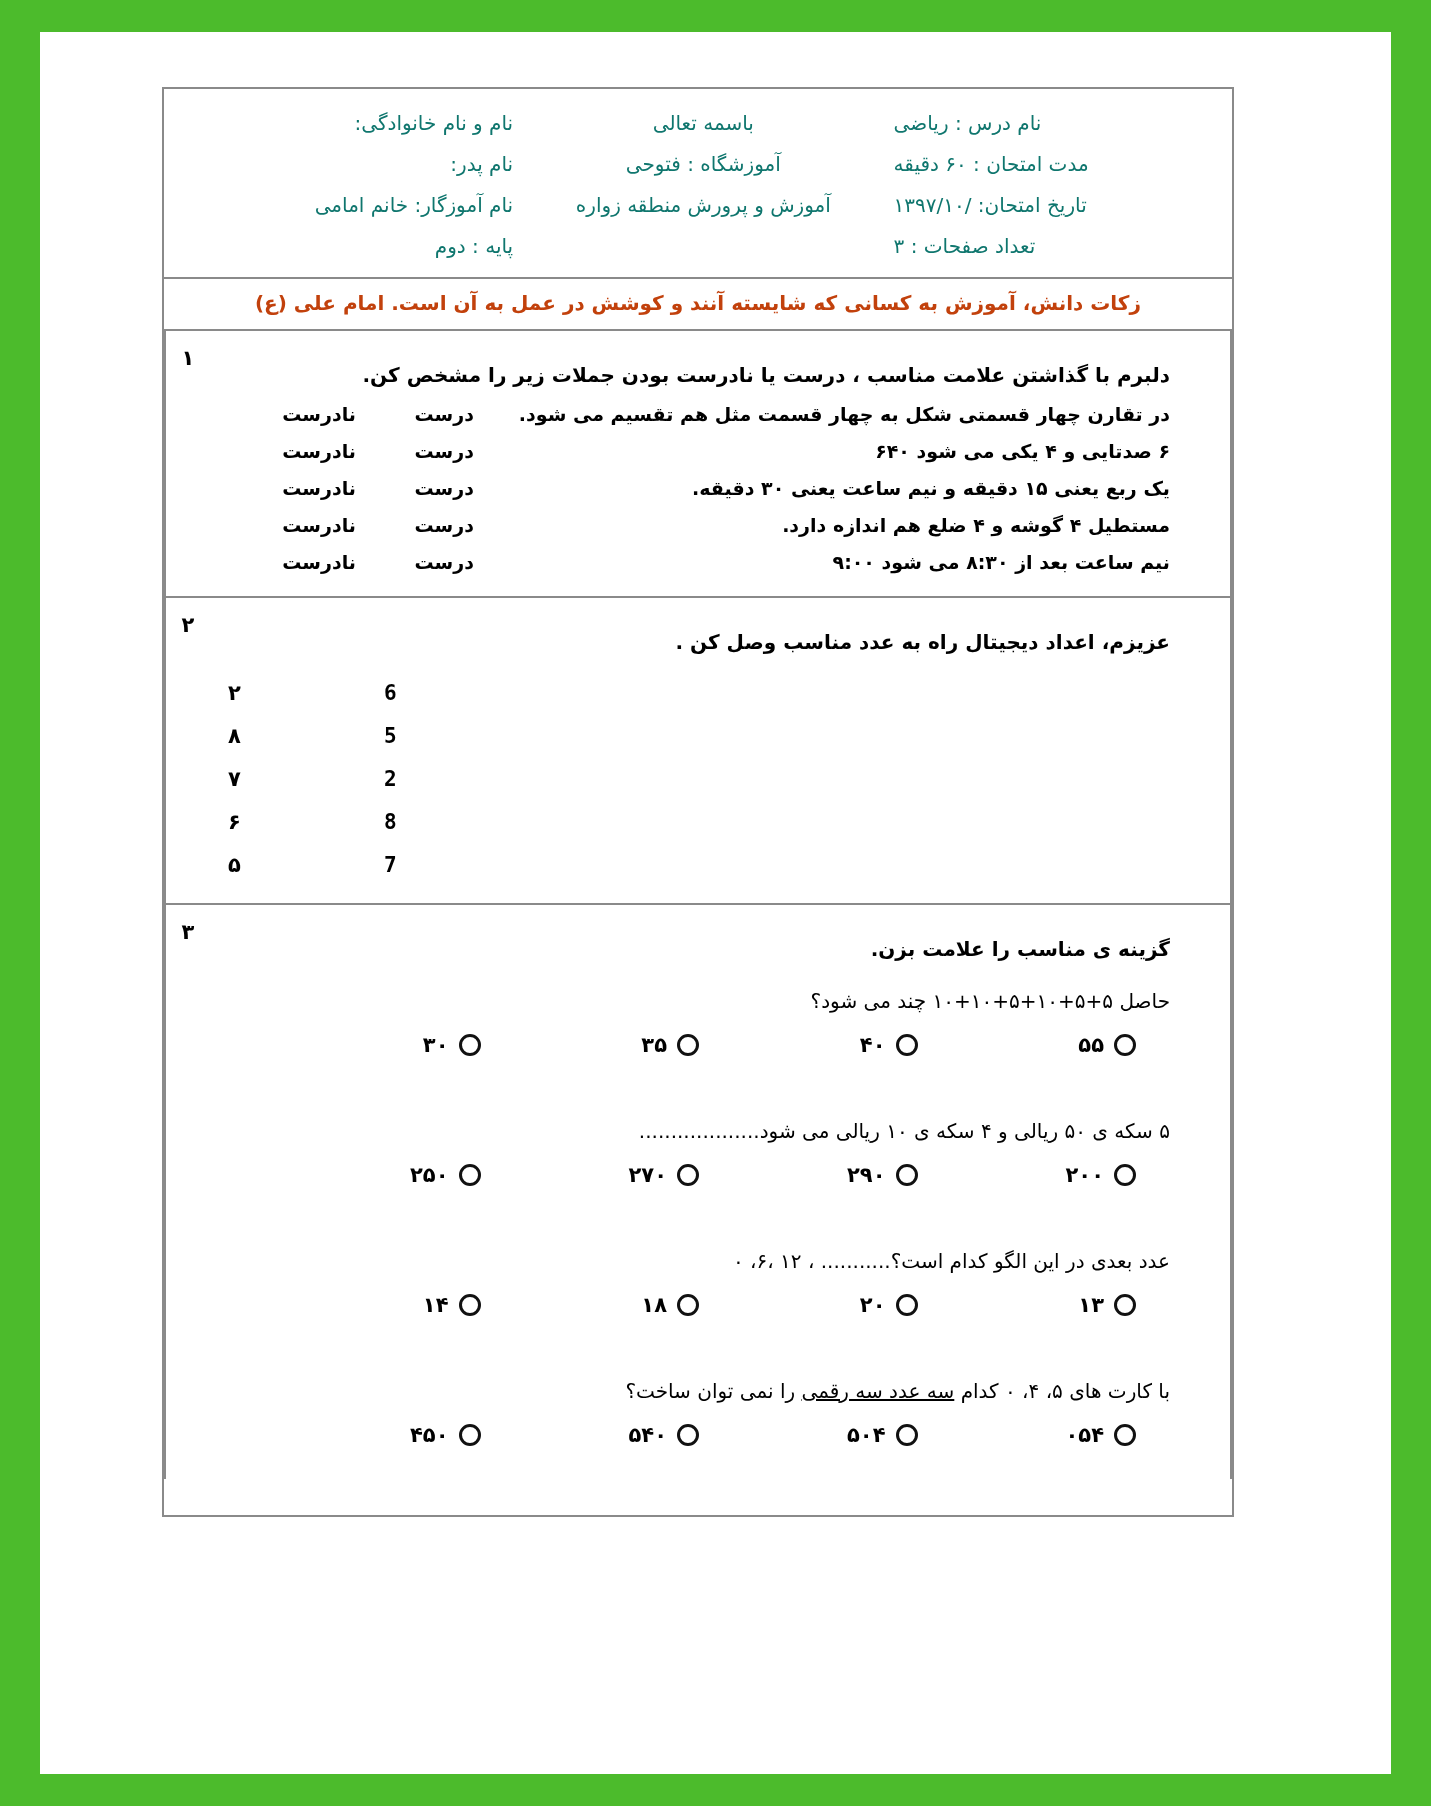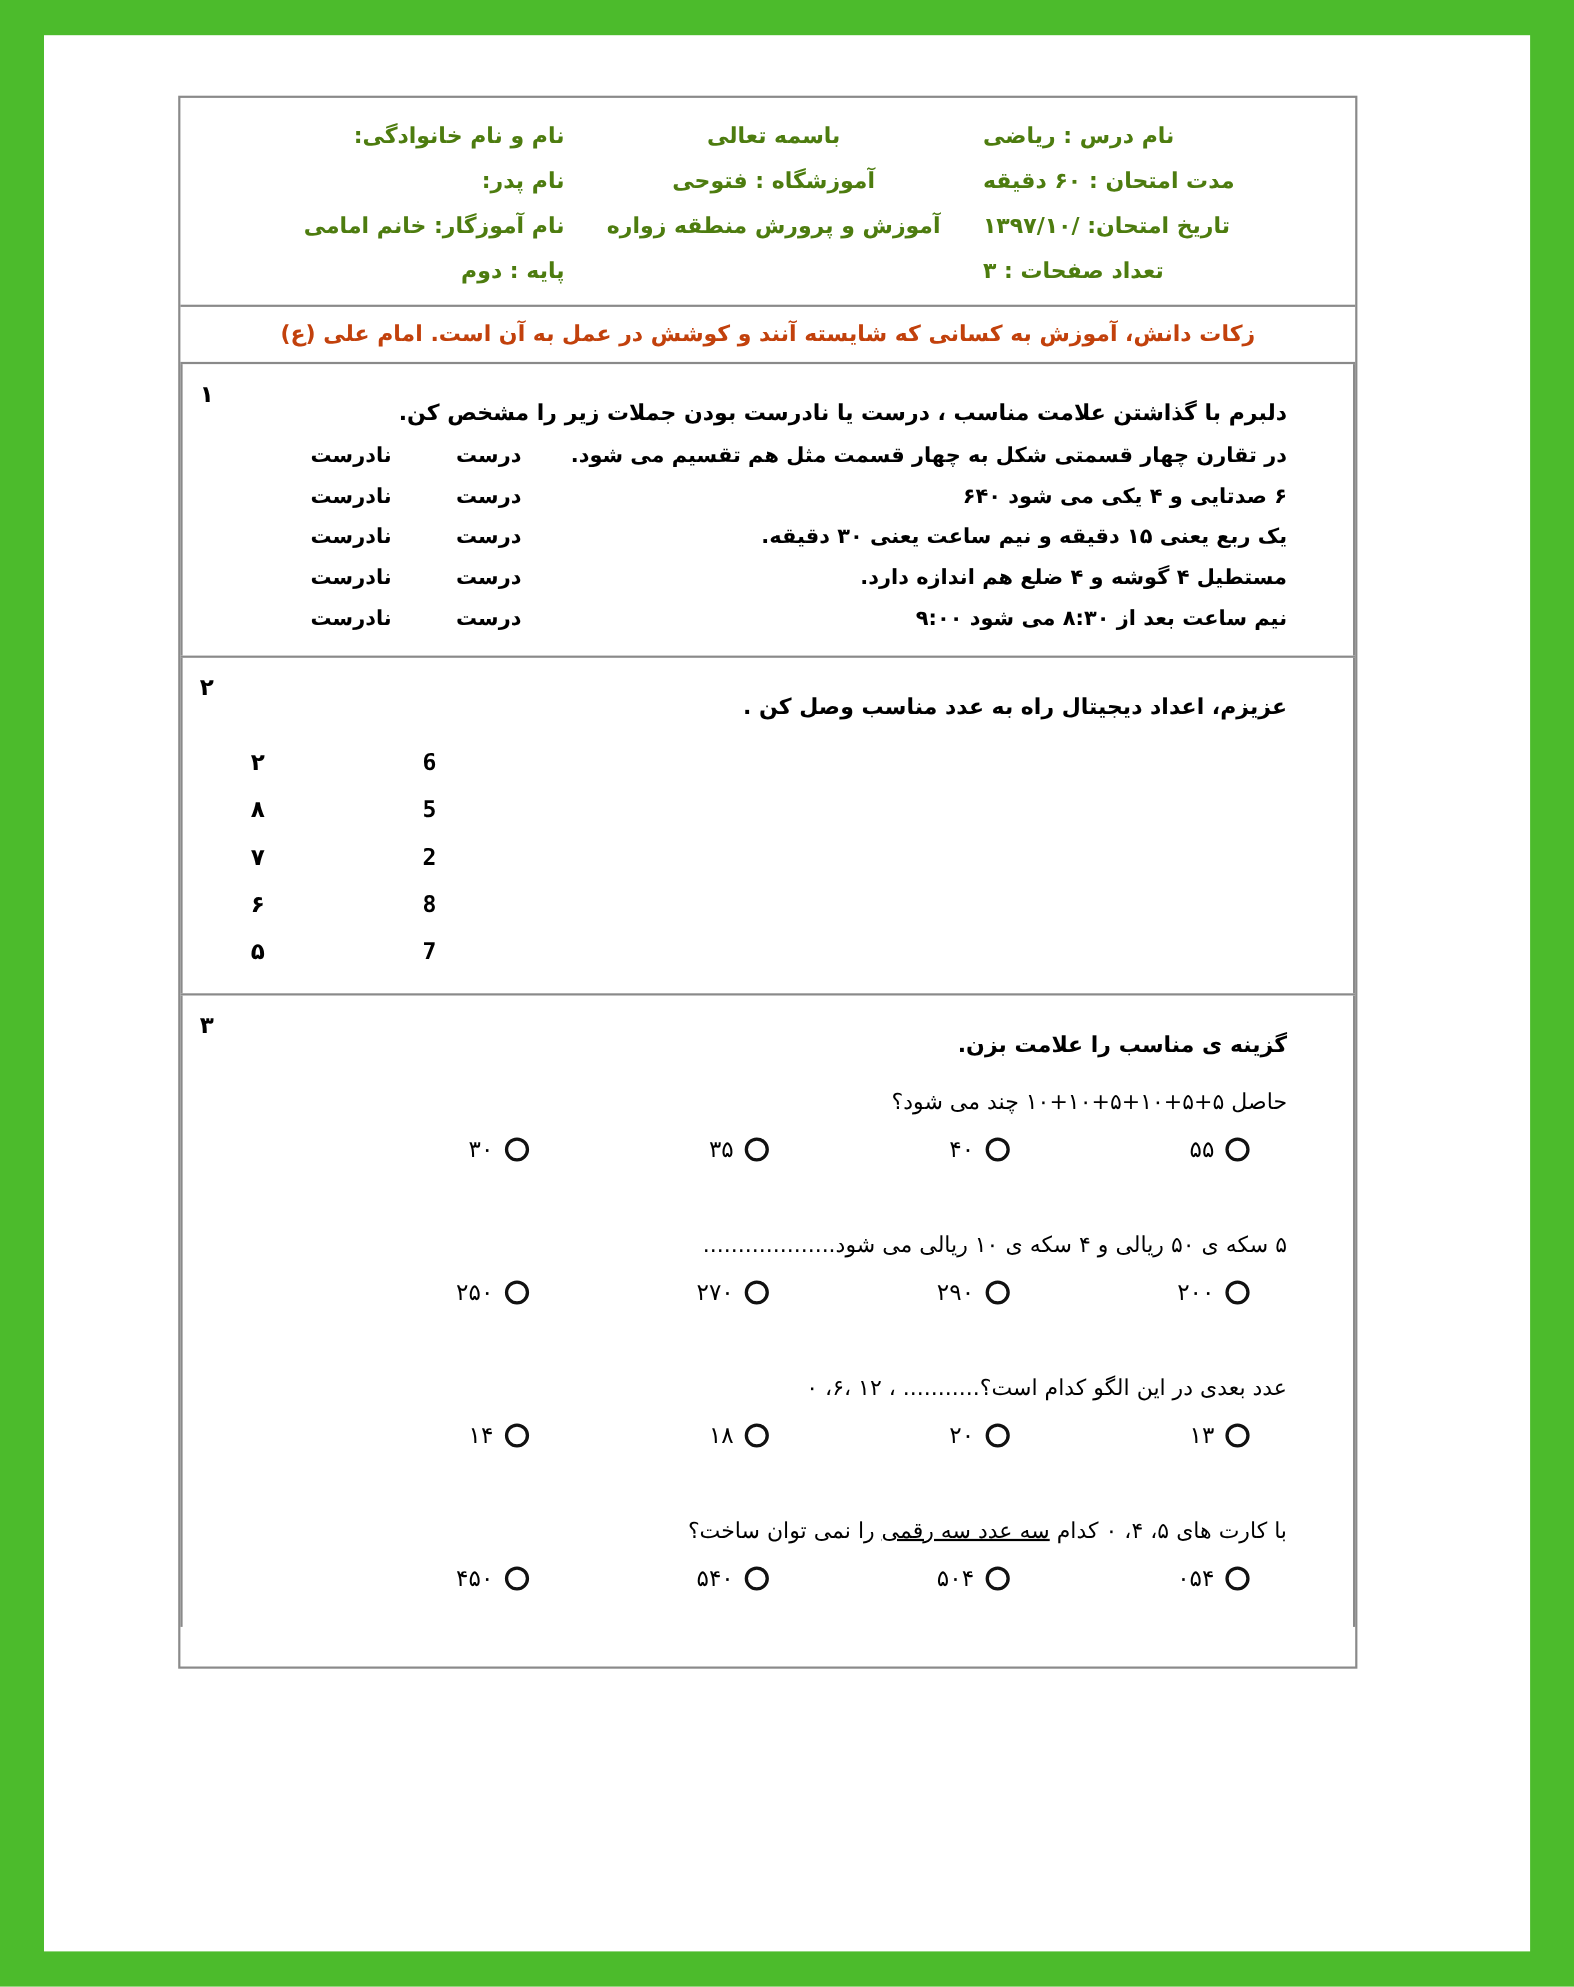--- a/index.html
+++ b/index.html
@@ -40,22 +40,22 @@
     display: flex;
     flex-direction: column;
     justify-content: flex-start;
     padding: 14px 14px 10px 14px;
   }
   .hdr-col.right { width: 34%; text-align: right; }
   .hdr-col.center { width: 33%; text-align: center; }
   .hdr-col.left { width: 33%; text-align: left; }
   .hdr-line {
     font-size: 20px;
-    font-weight: bold;
-    color: #4d7c0f;
+    font-weight: normal;
+    color: #0f766e;
     line-height: 1.0;
     padding: 10px 0 11px 0;
     white-space: nowrap;
   }
   .hdr-col.left .hdr-line { direction: rtl; text-align: left; }
 
   
   .hadith-row {
     border-bottom: 2px solid #8a8a8a;
     text-align: center;
@@ -171,21 +171,21 @@
   .radio {
     width: 22px;
     height: 22px;
     min-width: 22px;
     border: 3px solid #111;
     border-radius: 50%;
     display: inline-block;
   }
   .mc-label {
     font-size: 21px;
-    font-weight: normal;
+    font-weight: bold;
     white-space: nowrap;
   }
   .mc-gap { height: 26px; }
 </style>
 </head>
 <body>
 
 <div class="page-frame">
   <div class="sheet">
 

